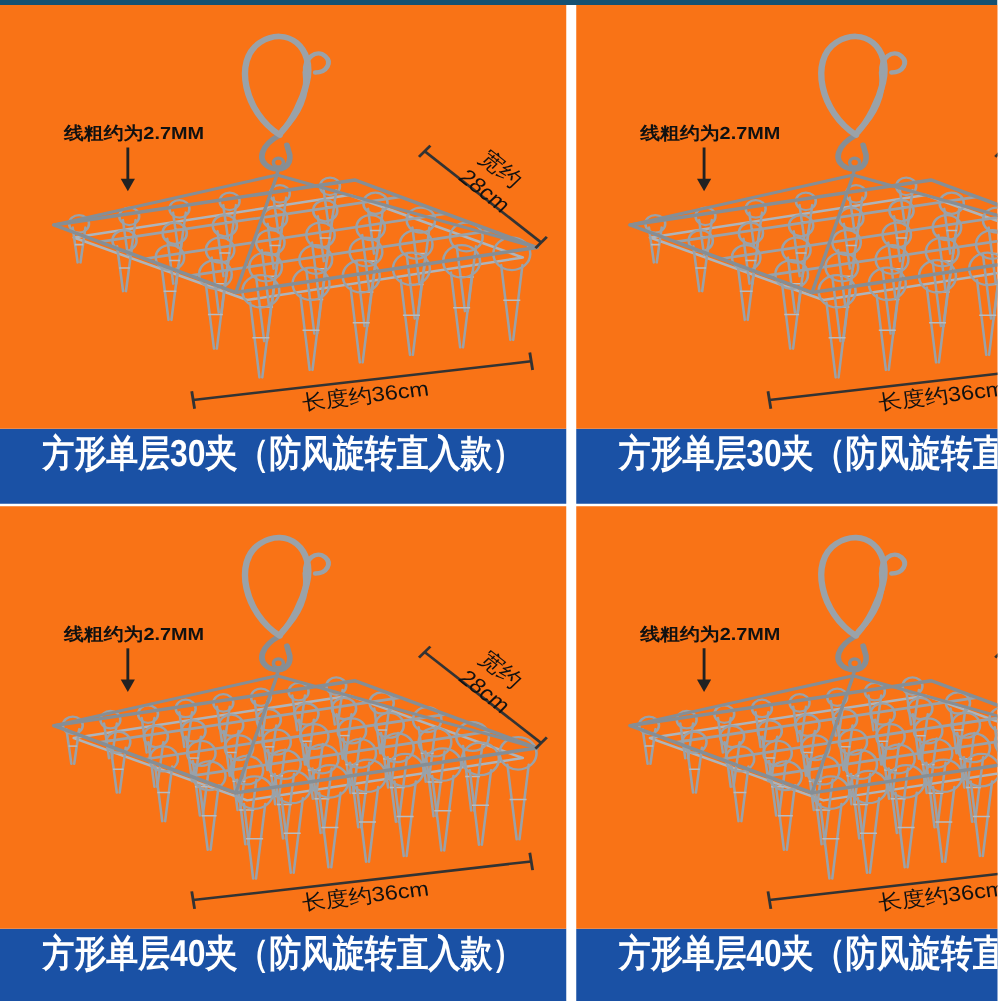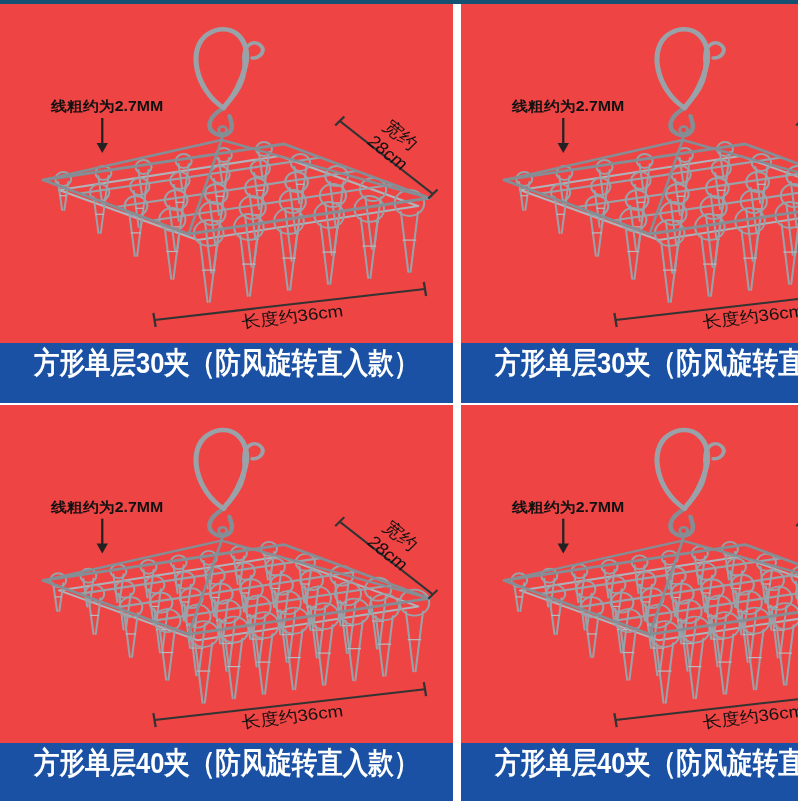--- a/index.html
+++ b/index.html
@@ -1,21 +1,21 @@
 <!DOCTYPE html>
 <html style="--banner-bg: #1a51a5; --banner-text: #ffffff; --top-line: #155172;"><head>
 <meta charset="utf-8">
 <style>
   html,body{margin:0;padding:0;background:#ffffff;width:798px;height:801px;overflow:hidden;
     font-family:"Liberation Sans", sans-serif;}
   .page{position:relative;width:798px;height:801px;background:#fff;}
   .top-line{height:4px;width:100%;background:var(--top-line,#155172);}
   .grid{display:grid;grid-template-columns:1fr 1fr;column-gap:8px;row-gap:2px;}
   .panel{display:flex;flex-direction:column;background:#fff;}
-  .product{position:relative;height:339px;background:#ef4444;}
+  .product{position:relative;height:339px;background:#f97316;}
   .row2 .product{height:338px;}
   .product svg{position:absolute;left:0;top:0;width:100%;height:100%;}
   .banner{height:60px;background:var(--banner-bg,#1a51a5);color:var(--banner-text,#fff);
     display:flex;justify-content:center;overflow:hidden;}
   .row2 .banner{height:68px;}
   .banner span{display:inline-block;white-space:nowrap;font-weight:700;font-size:30px;
     transform:scaleX(0.85);letter-spacing:0px;}
   
   .dim line{stroke:#333;stroke-width:2;}
   .dim text{font-size:17px;fill:#111;font-weight:500;font-family:"Liberation Sans",sans-serif;}

